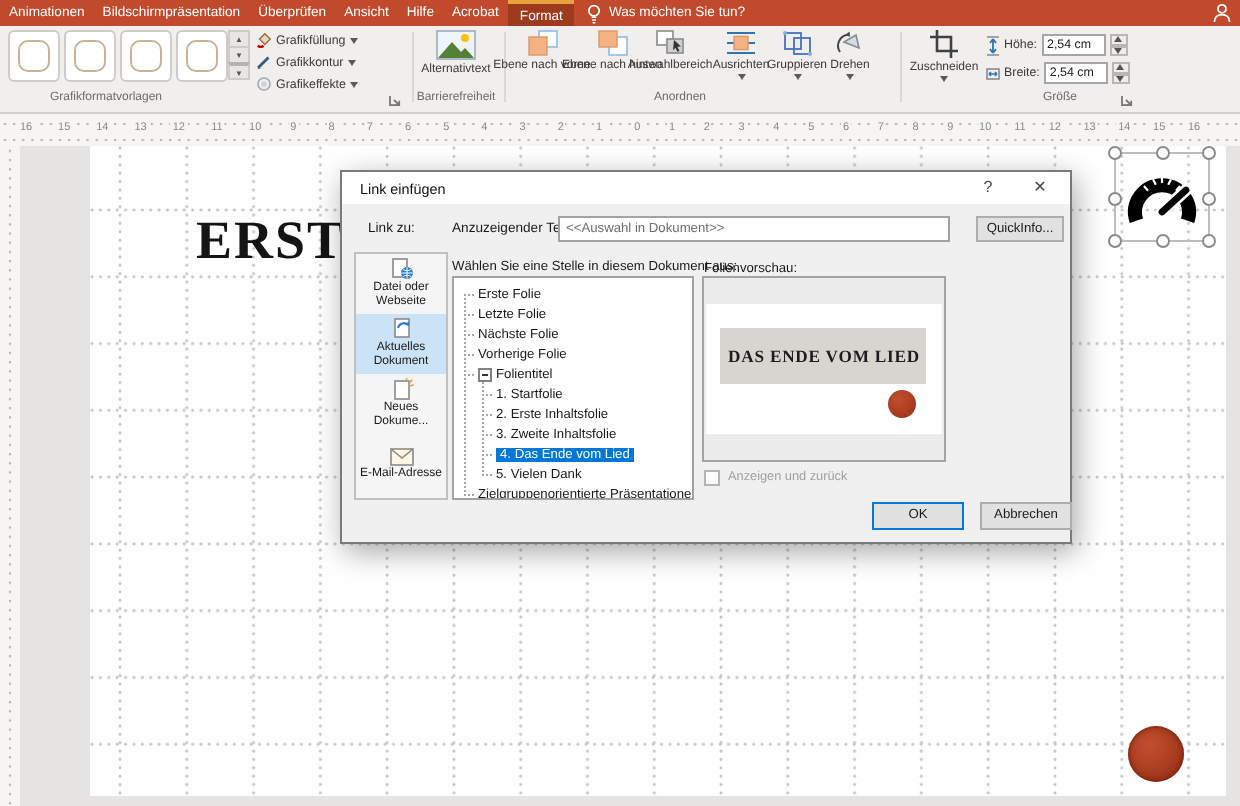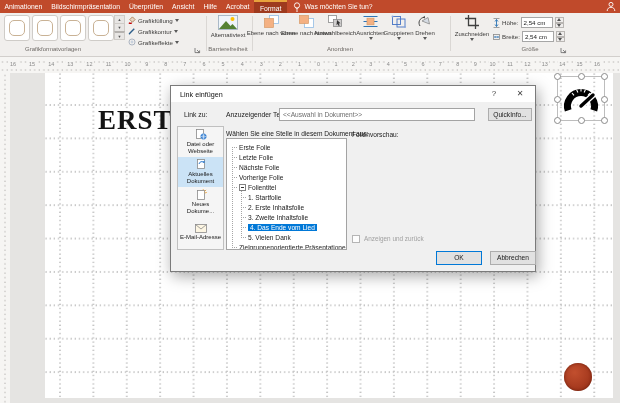--- a/index.html
+++ b/index.html
@@ -440,20 +440,28 @@
             <span>5. Vielen Dank</span>
           </div>
           <div class="trow" style="padding-left: 5px;">
             <span class="dash"></span>
             <span>Zielgruppenorientierte Präsentationen</span>
           </div>
         </div>
     </div>
 
     <span class="previewlabel">Folienvorschau:</span>
+    <div class="previewbox">
+      <div class="pv-slide">
+        <div class="pv-band">
+          <span>DAS ENDE VOM LIED</span>
+        </div>
+        <div class="pv-seal"></div>
+      </div>
+    </div>
 
     <div class="chk"></div>
     <span class="chklabel">Anzeigen und zurück</span>
 
     <div class="btn default" style="left:265px; top:165px; width:46px;">OK</div>
     <div class="btn" style="left:319px; top:165px; width:46px;">Abbrechen</div>
   </div>
 
 </div>
 

